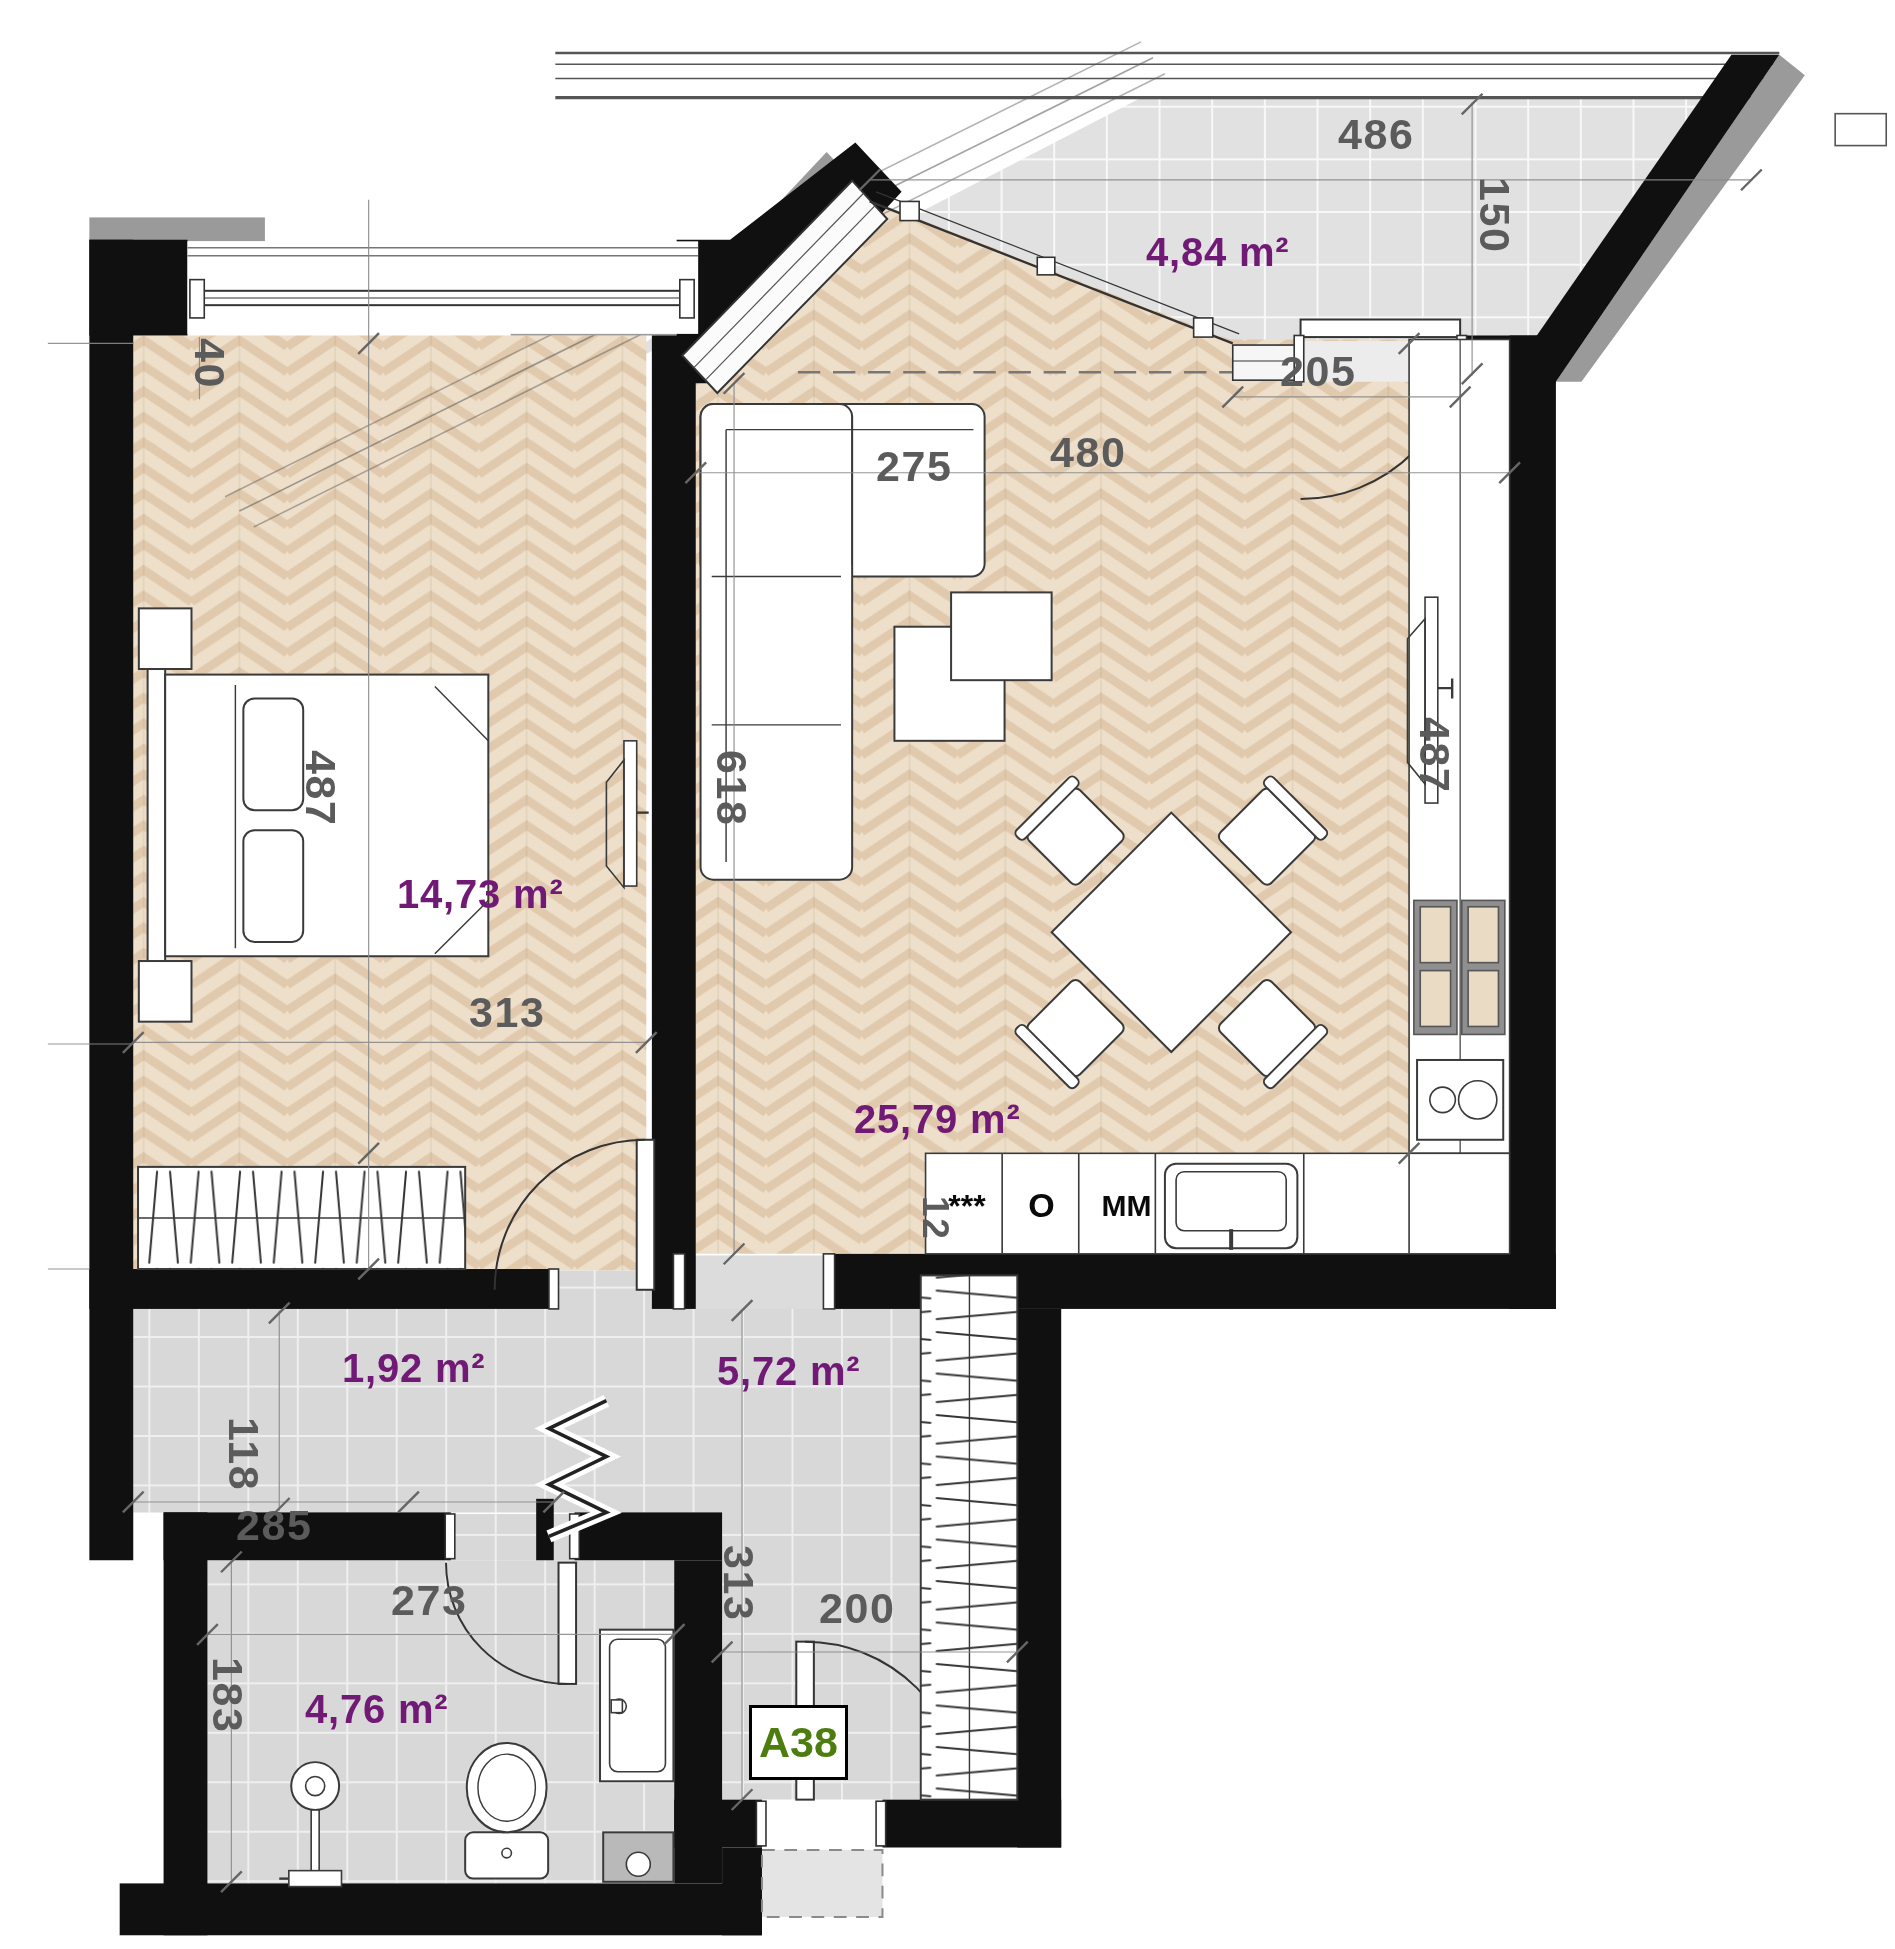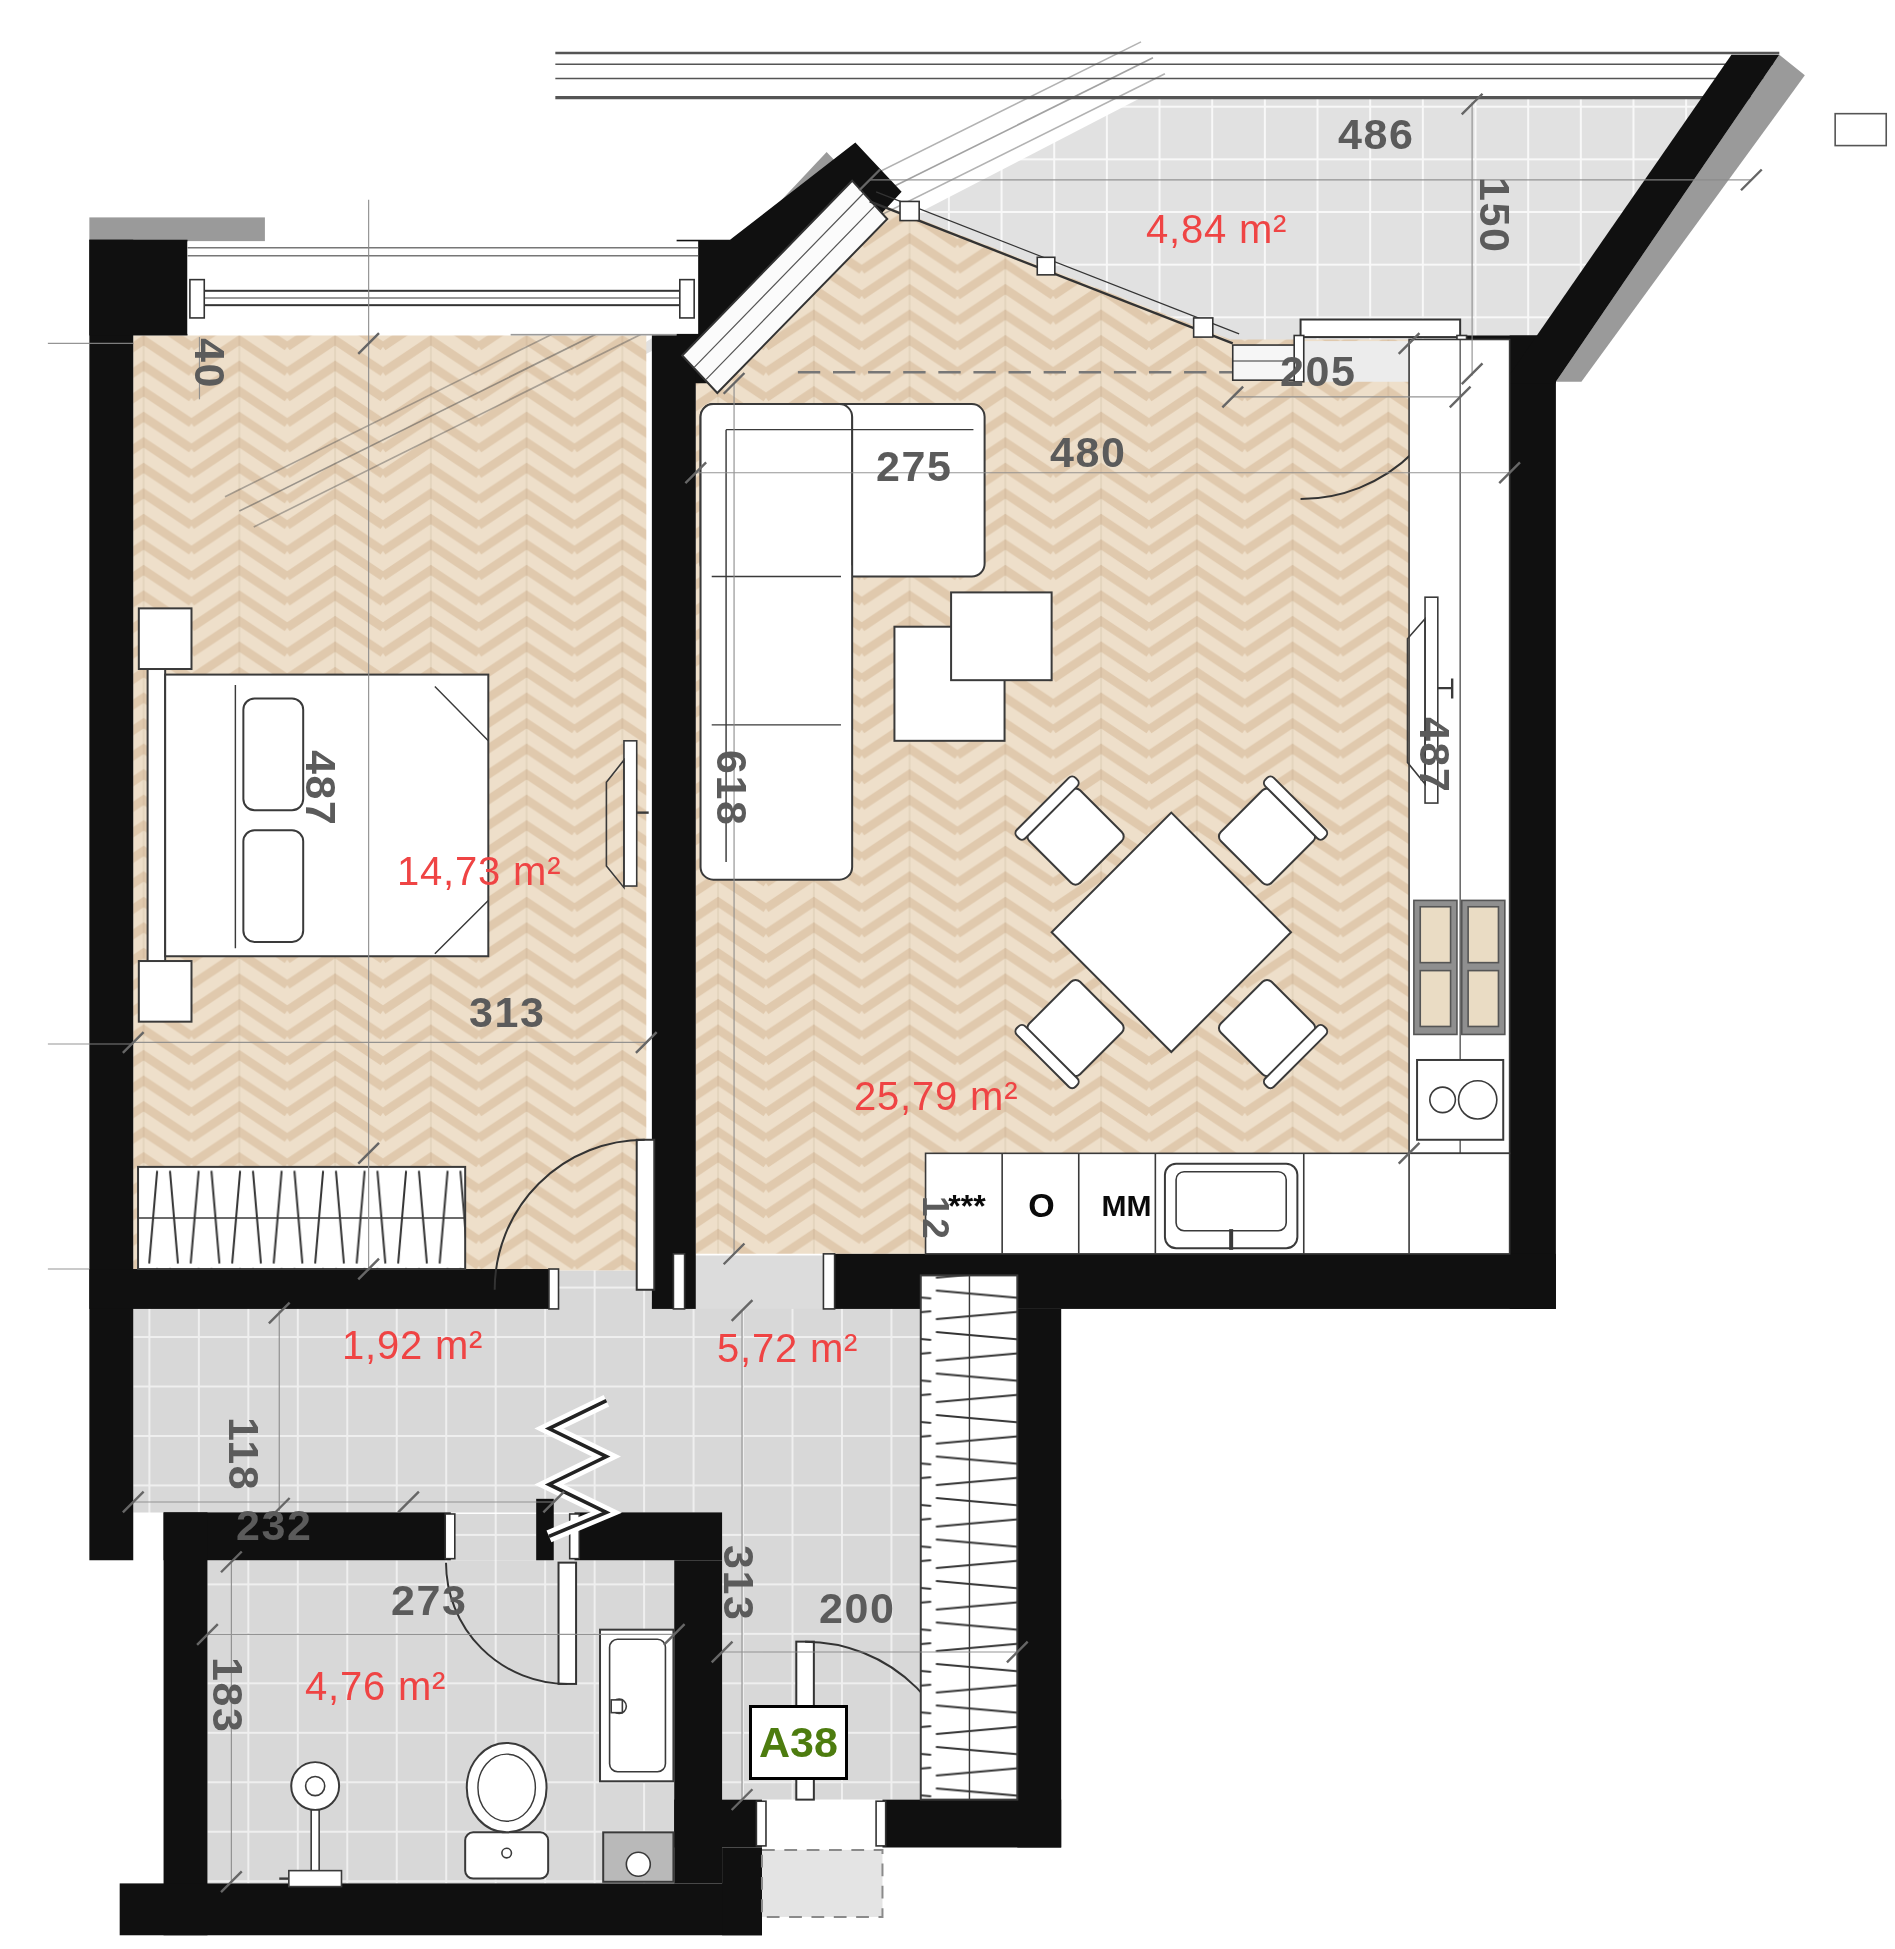--- a/index.html
+++ b/index.html
@@ -1,20 +1,20 @@
 <!DOCTYPE html>
 <html style="font-size:12.8px"><head>
 <meta charset="utf-8">
 <style>
   html,body{margin:0;padding:0;background:#fff;}
   #canvas{position:relative;width:1895px;height:1950px;background:#ffffff;overflow:hidden;
           font-family:"Liberation Sans", sans-serif;}
   #planSvg{position:absolute;left:0;top:0;}
   .lbl{position:absolute;white-space:nowrap;line-height:1;}
-  .area{font-size:40px;font-weight:normal;color:#ef4444;letter-spacing:0.8px;}
+  .area{font-size:40px;font-weight:bold;color:#701a75;letter-spacing:0.8px;margin-top:23px;}
   .dim{font-size:43px;font-weight:bold;color:#5b5b5b;letter-spacing:1.6px;}
   .dim.sm{font-size:37px;}
   .rot{transform:rotate(90deg);transform-origin:left top;}
   .unitbox{position:absolute;left:749px;top:1705px;width:93px;height:69px;background:#fff;
            border:3.2px solid #000;display:flex;align-items:center;justify-content:center;
            font-size:43px;font-weight:bold;color:#4d7c0f;}
   .kcell{position:absolute;font-weight:bold;color:#0a0a0a;text-align:center;}
 </style>
 </head>
 <body>
@@ -315,21 +315,21 @@
 
 <div class="kcell" style="left:932px;top:1188px;width:70px;font-size:32px">***</div>
 <div class="kcell" style="left:1004px;top:1186px;width:75px;font-size:34px">O</div>
 <div class="kcell" style="left:1079px;top:1189px;width:95px;font-size:30px">MM</div>
 
 <div class="lbl dim" style="left:469px;top:991px">313</div>
 <div class="lbl dim" style="left:876px;top:445px">275</div>
 <div class="lbl dim" style="left:1050px;top:431px">480</div>
 <div class="lbl dim" style="left:1280px;top:350px">205</div>
 <div class="lbl dim" style="left:1338px;top:113px">486</div>
-<div class="lbl dim" style="left:236px;top:1504px">232</div>
+<div class="lbl dim" style="left:236px;top:1504px">285</div>
 <div class="lbl dim" style="left:819px;top:1587px">200</div>
 <div class="lbl dim" style="left:391px;top:1579px">273</div>
 
 <div class="lbl dim rot" style="left:231px;top:338px">40</div>
 <div class="lbl dim rot" style="left:342px;top:750px">487</div>
 <div class="lbl dim rot" style="left:753px;top:750px">618</div>
 <div class="lbl dim rot" style="left:1516px;top:177px">150</div>
 <div class="lbl dim rot" style="left:1456px;top:717px">487</div>
 <div class="lbl dim rot sm" style="left:954px;top:1196px">12</div>
 <div class="lbl dim rot" style="left:265px;top:1417px">118</div>

